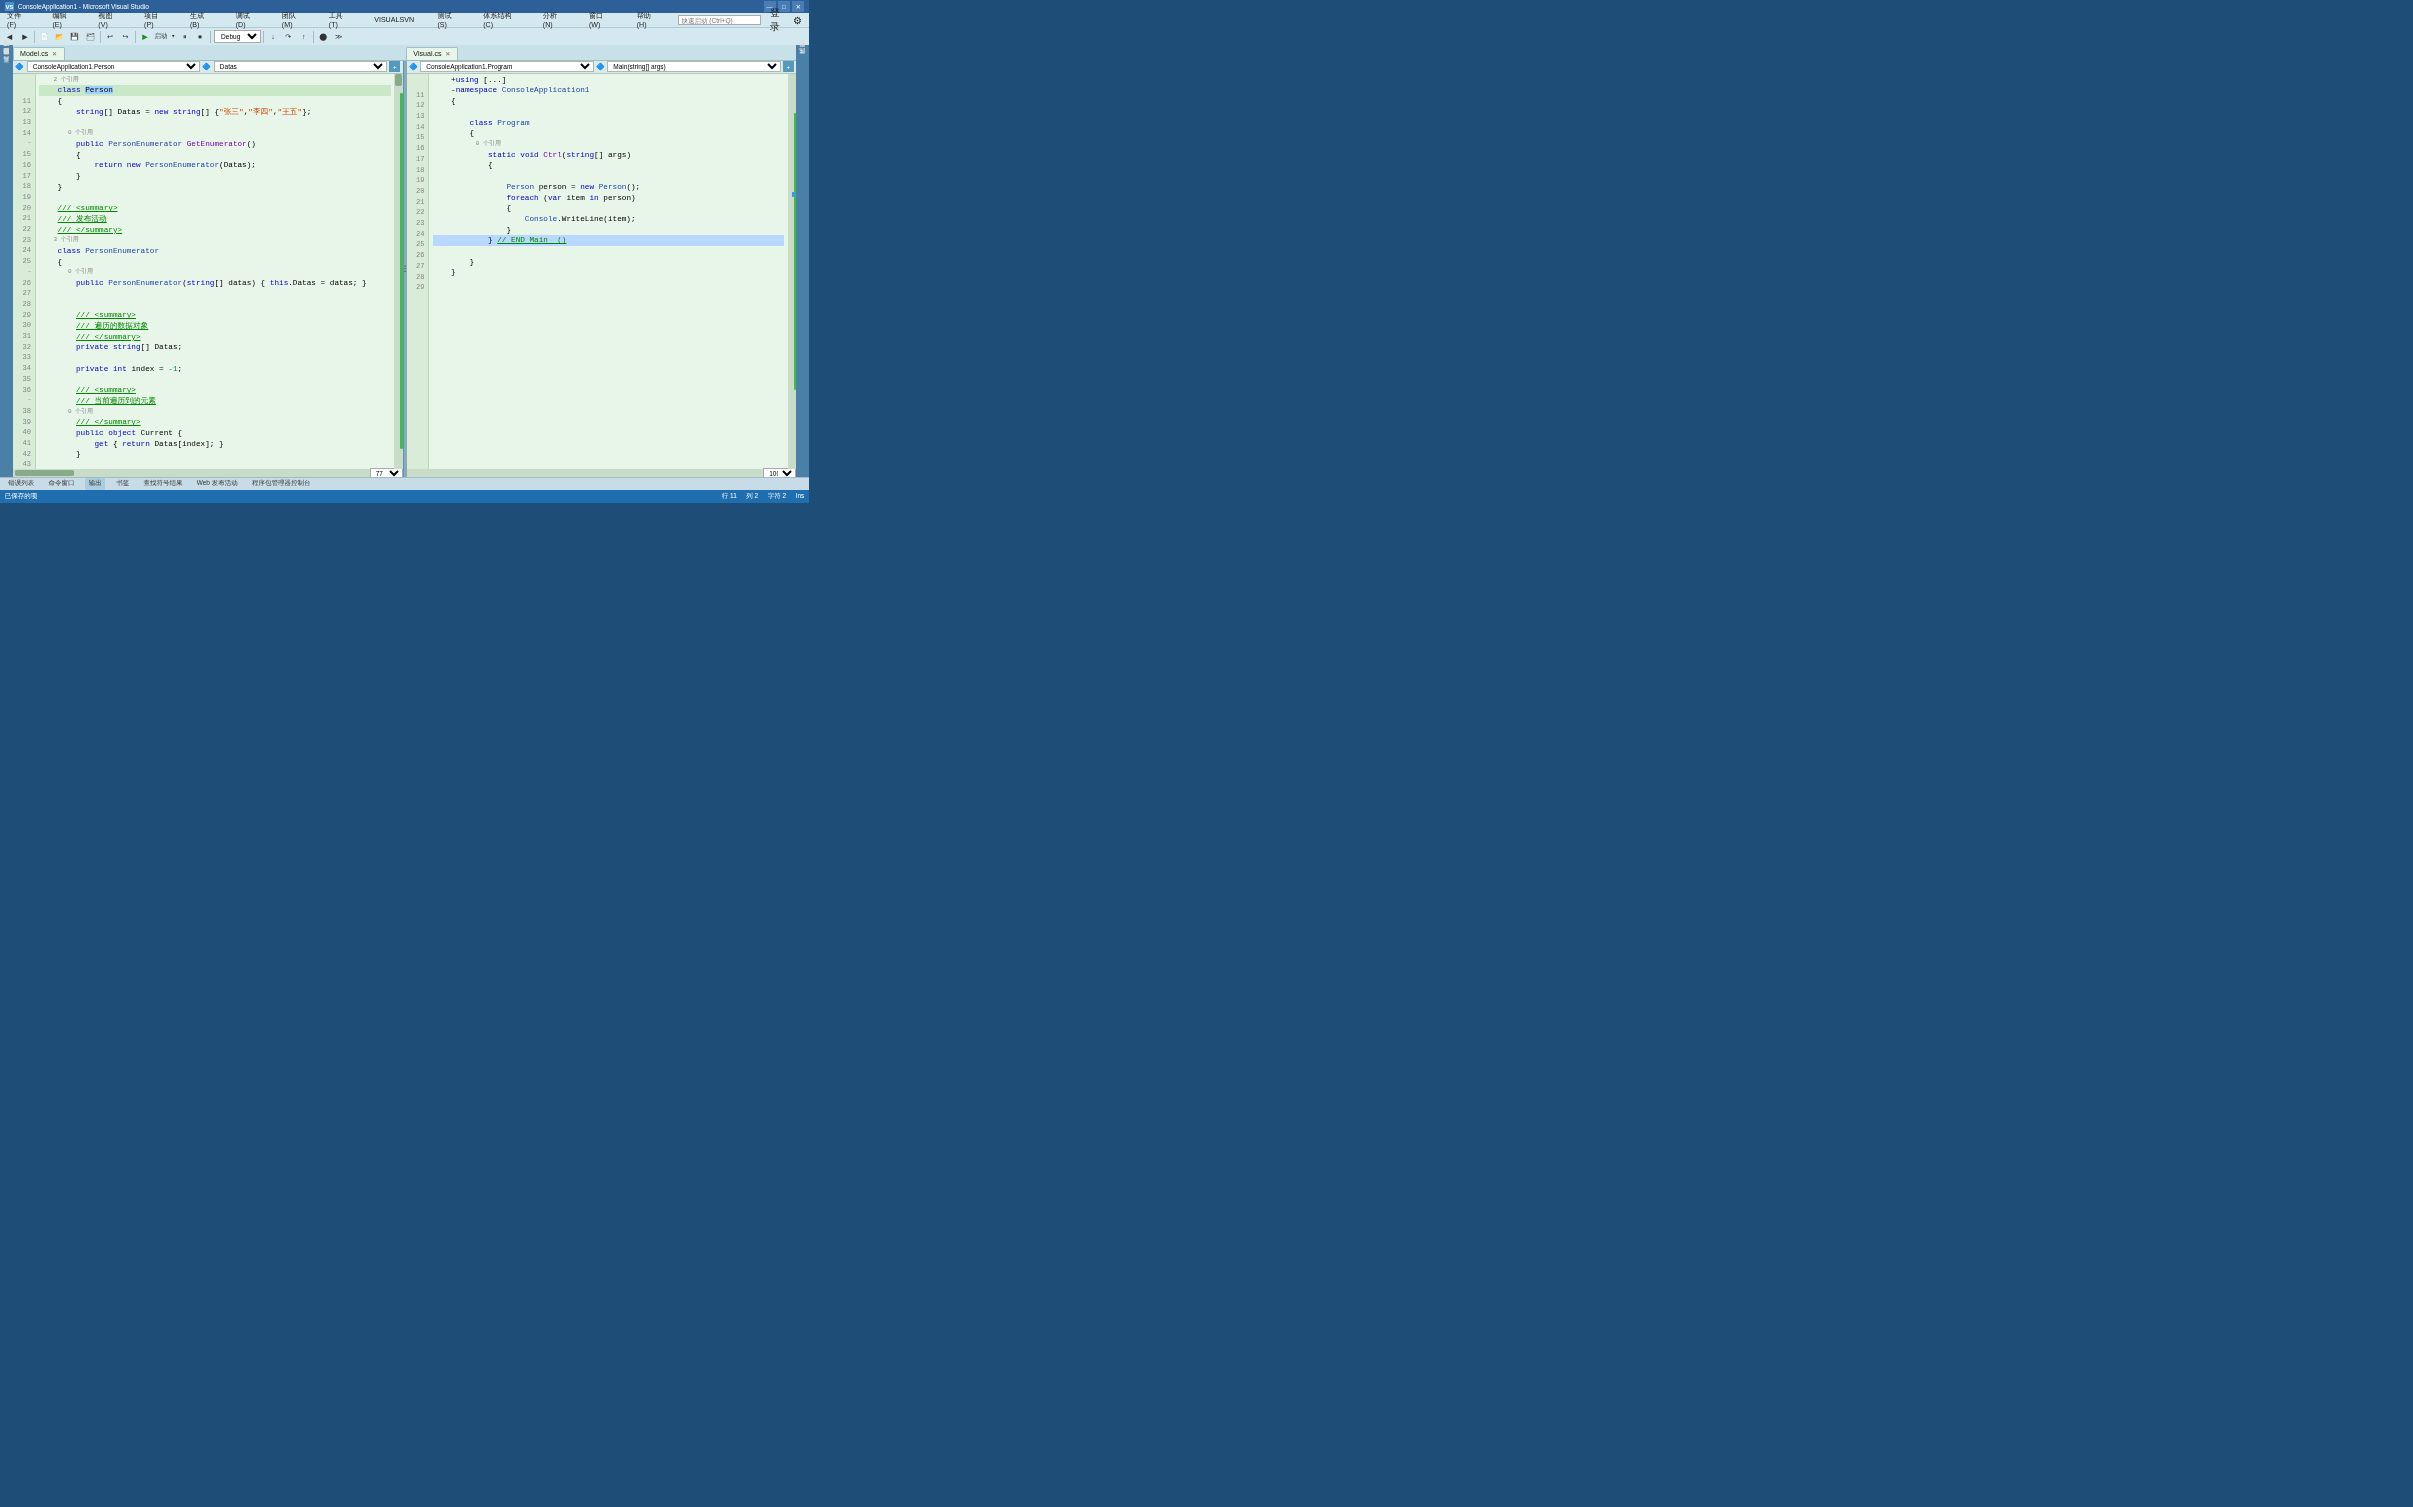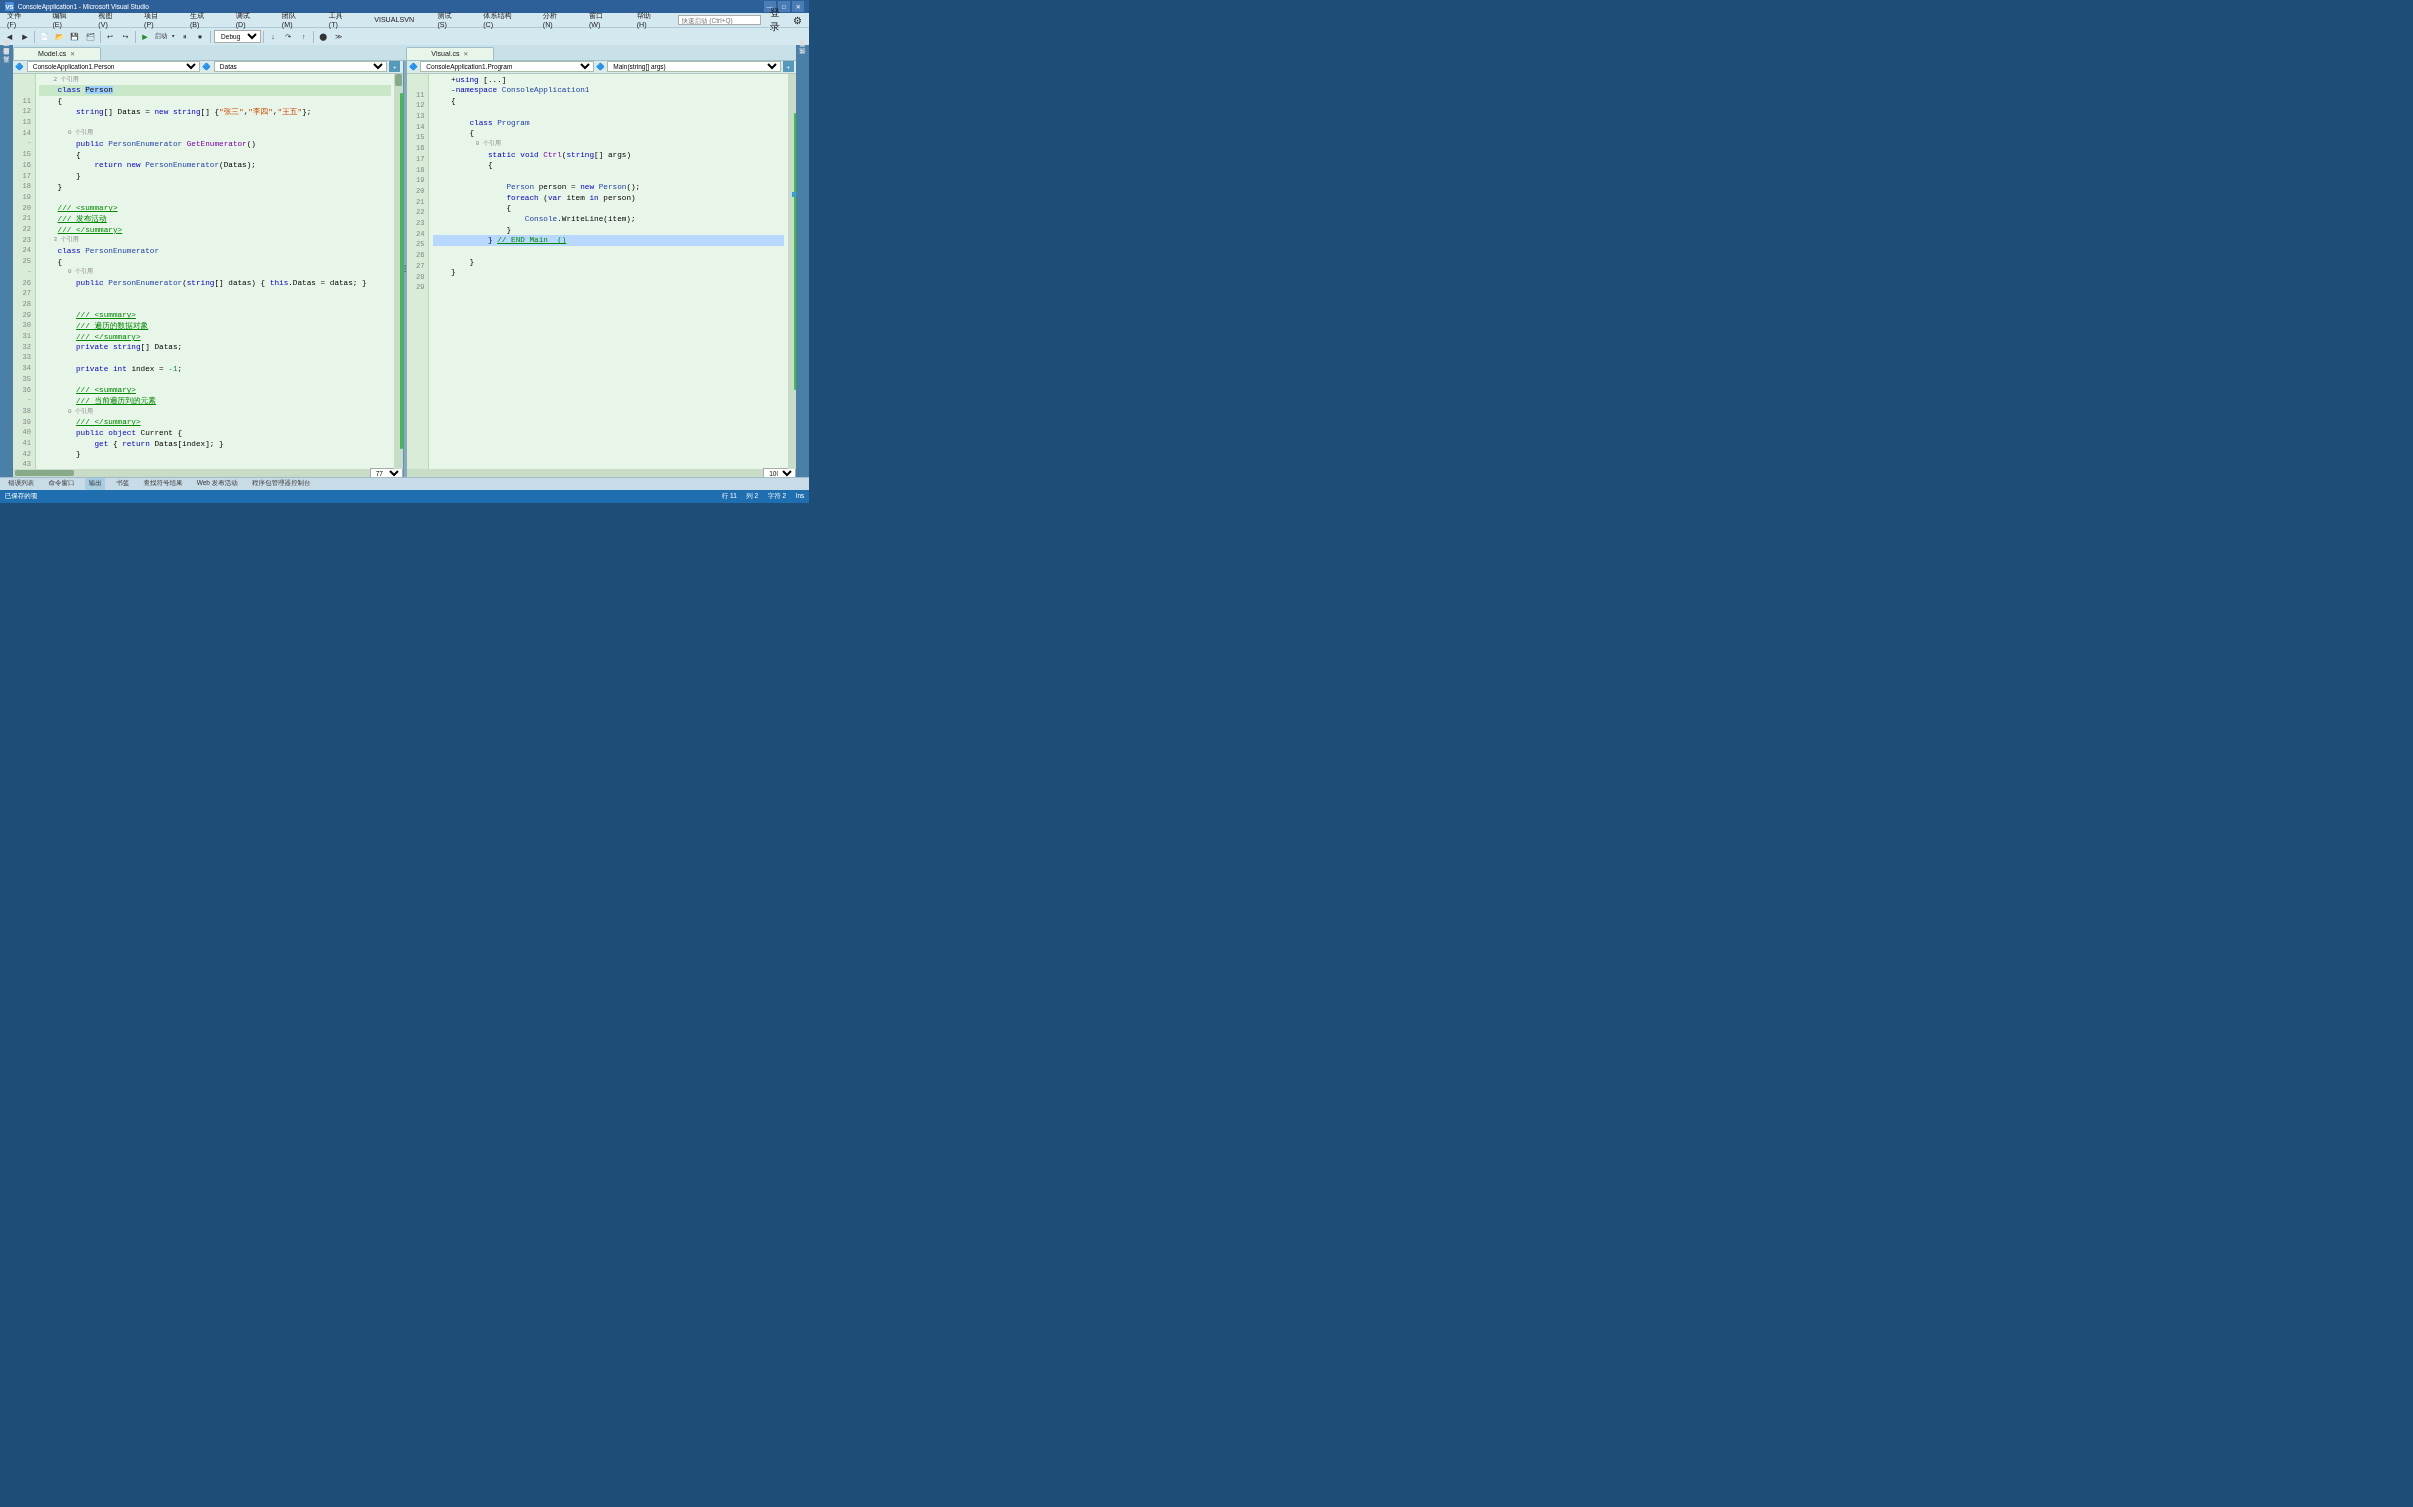--- a/index.html
+++ b/index.html
@@ -168,21 +168,21 @@
     .tab-bar {
       display: flex;
       background: #c8e0e8;
       height: 15.4px;
       align-items: flex-end;
       border-bottom: 0.6px solid #a0bcc8;
     }
     .tab {
       display: flex;
       align-items: center;
-      padding: 0 24px;
+      padding: 0 6px;
       height: 13px;
       font-size: 7.1px;
       font-family: 'Segoe UI', sans-serif;
       cursor: pointer;
       gap: 2.4px;
       border: 0.6px solid transparent;
       border-bottom: none;
       border-radius: 1.8px 1.8px 0 0;
       background: #d4e8f0;
       color: #333;

